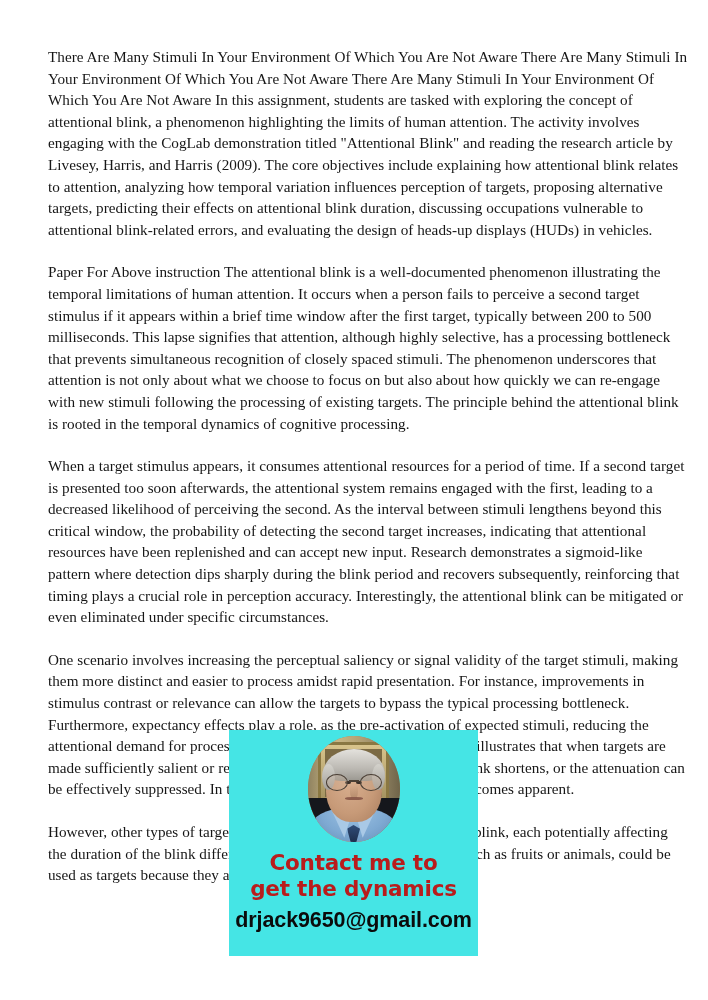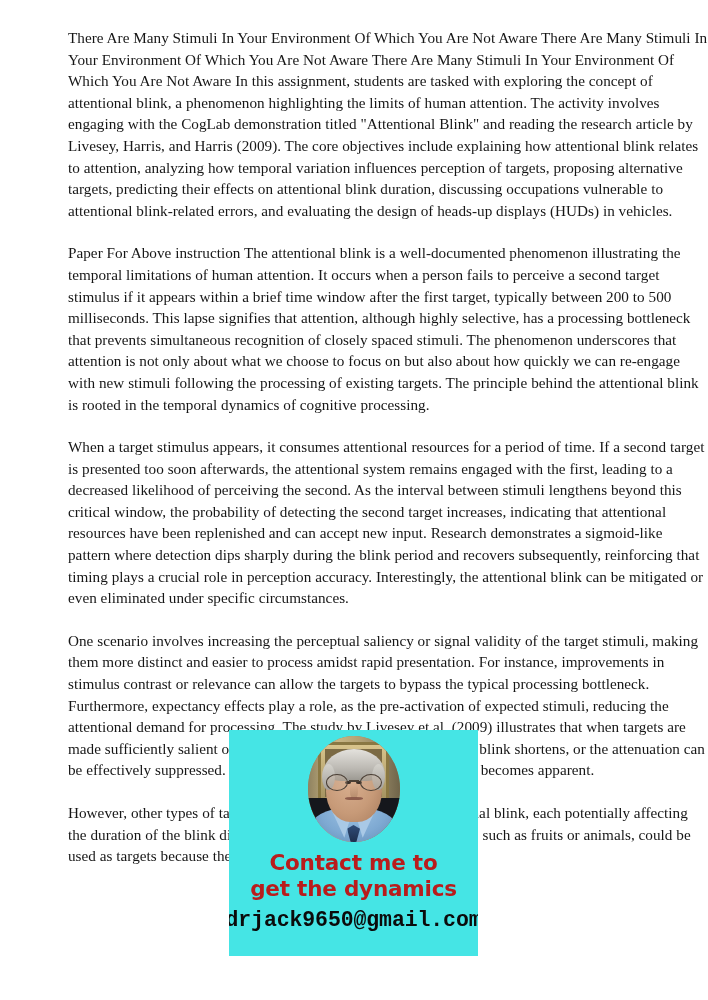--- a/index.html
+++ b/index.html
@@ -15,23 +15,22 @@
   #page {
     position: relative;
     width: 708px;
     height: 1000px;
     background: #ffffff;
     overflow: hidden;
   }
   .doc-body {
     position: absolute;
     left: 48px;
-    top: 27px;
+    top: 46px;
     width: 640px;
-    margin-left: 20px;
   }
   .para {
     font-size: 15.2px;
     line-height: 21.6px;
     text-align: left;
     margin: 0 0 21px 0;
     color: #161616;
     white-space: pre-wrap;
     letter-spacing: 0.03px;
   }
@@ -176,21 +175,21 @@
     font-family: "DejaVu Sans", "Liberation Sans", sans-serif;
     font-weight: bold;
     font-size: 21.5px;
     line-height: 26px;
     color: #b91c1c;
     text-align: center;
     letter-spacing: -0.2px;
   }
   #contact-l1 { margin-top: 8px; }
   .contact-email {
-    font-family: Liberation Mono, monospace;
+    font-family: Liberation Sans, sans-serif;
     font-weight: bold;
     font-size: 21.5px;
     line-height: 26px;
     color: #0b0b0b;
     text-align: center;
     margin-top: 5px;
     letter-spacing: -0.1px;
   }
 </style>
 </head>

